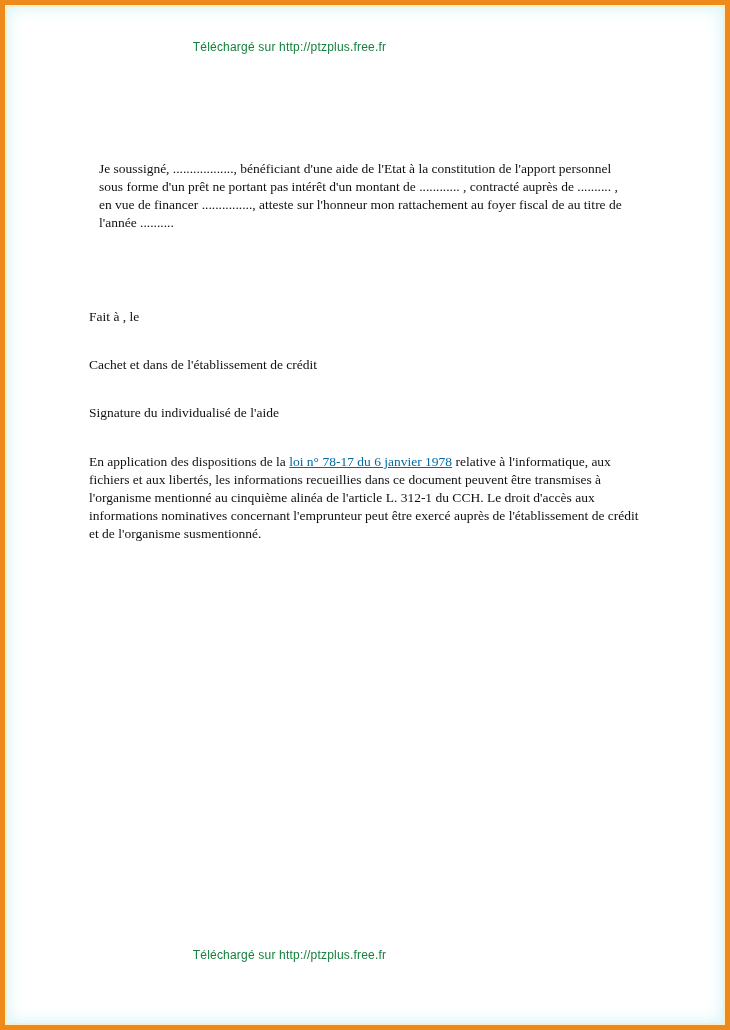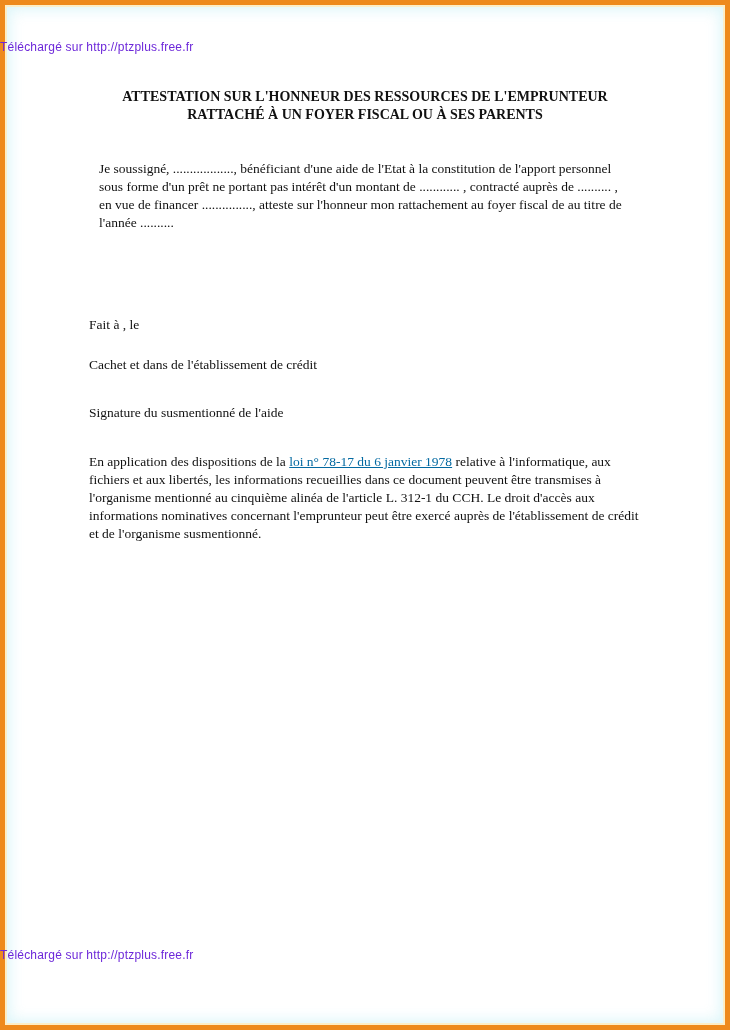--- a/index.html
+++ b/index.html
@@ -24,24 +24,24 @@
     border: 5px solid #ee8a1c;
     box-shadow:
       inset 0 0 0 2px #fdeec6,
       inset 0 0 14px 5px rgba(215, 244, 248, 0.85);
     pointer-events: none;
   }
   .download-notice {
     position: absolute;
     left: 0;
     width: 579px;
-    text-align: left;
+    text-align: center;
     font-family: "Liberation Sans", sans-serif;
     font-size: 12px;
-    color: #6d28d9;
+    color: #15803d;
     letter-spacing: 0.2px;
   }
   .download-notice.top { top: 40px; }
   .download-notice.bottom { top: 948px; }
   .doc-title {
     position: absolute;
     top: 88px;
     left: 60px;
     width: 610px;
     text-align: center;
@@ -53,53 +53,49 @@
   .body-text {
     position: absolute;
     left: 89px;
     width: 554px;
     font-size: 13.5px;
     line-height: 18px;
     color: #111111;
   }
   .main-block { top: 150px; }
   .main-block p { margin: 10px; }
-  .fait-line { top: 308px; margin-top: 8px; }
+  .fait-line { top: 308px; }
   .cachet-line { top: 356px; }
   .signature-line { top: 404px; }
   .legal-block { top: 453px; }
   .legal-link {
     color: #0369a1;
     text-decoration: underline;
     cursor: pointer;
   }
 </style>
 </head>
 <body>
 
 <div class="page">
 
   <div class="frame"></div>
 
   <div class="download-notice top">Téléchargé sur http://ptzplus.free.fr</div>
 
-  <div class="doc-title">
-    <div>ATTESTATION SUR L'HONNEUR DES RESSOURCES DE L'EMPRUNTEUR</div>
-    <div>RATTACHÉ À UN FOYER FISCAL OU À SES PARENTS</div>
-  </div>
 
   <div class="body-text main-block">
     <p>Je soussigné, .................., bénéficiant d'une aide de l'Etat à la constitution de l'apport personnel sous forme d'un prêt ne portant pas intérêt d'un montant de ............ , contracté auprès de .......... , en vue de financer ..............., atteste sur l'honneur mon rattachement au foyer fiscal de au titre de l'année ..........</p>
   </div>
 
   <div class="body-text fait-line">Fait à , le</div>
 
   <div class="body-text cachet-line">Cachet et dans de l'établissement de crédit</div>
 
-  <div class="body-text signature-line">Signature du susmentionné de l'aide</div>
+  <div class="body-text signature-line">Signature du individualisé de l'aide</div>
 
   <div class="body-text legal-block">
     <span>En application des dispositions de la </span><span class="legal-link">loi n° 78-17 du 6 janvier 1978</span><span> relative à l'informatique, aux fichiers et aux libertés, les informations recueillies dans ce document peuvent être transmises à l'organisme mentionné au cinquième alinéa de l'article L. 312-1 du CCH. Le droit d'accès aux informations nominatives concernant l'emprunteur peut être exercé auprès de l'établissement de crédit et de l'organisme susmentionné.</span>
   </div>
 
   <div class="download-notice bottom">Téléchargé sur http://ptzplus.free.fr</div>
 
 </div>
 
 </body></html>

